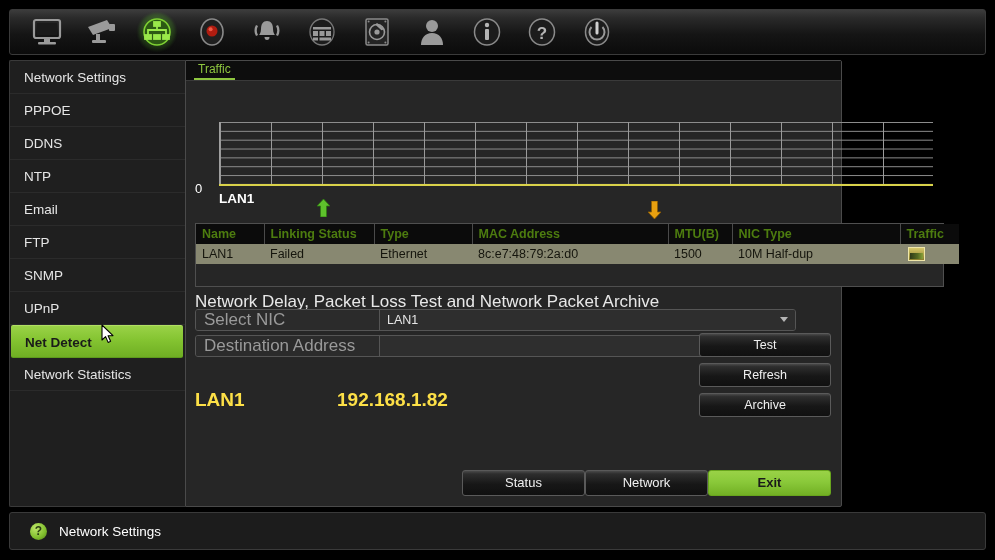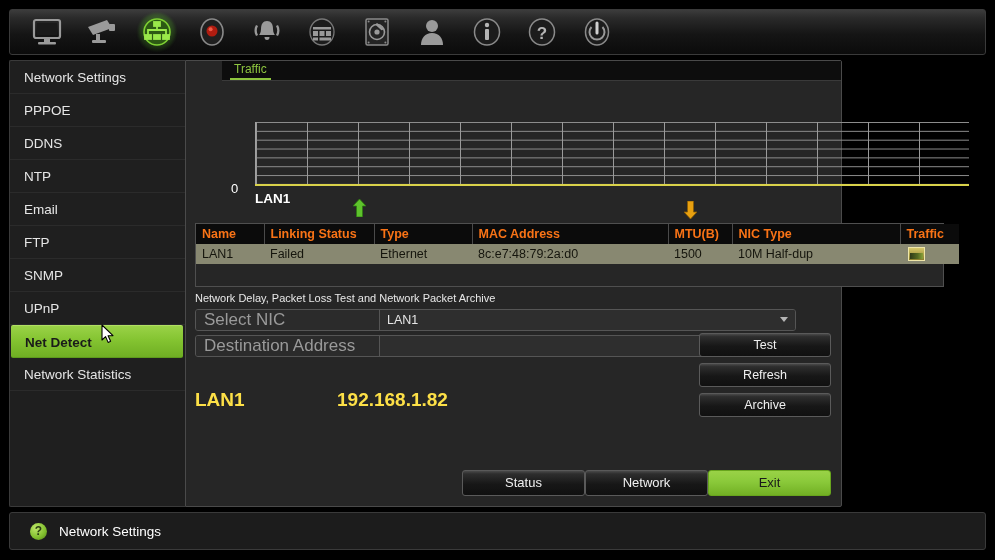--- a/index.html
+++ b/index.html
@@ -96,21 +96,20 @@
   
   .main {
     position: absolute;
     left: 185px;
     top: 60px;
     width: 657px;
     height: 447px;
     background: #262626;
     border: 1px solid #4a4a4a;
     border-radius: 0 2px 2px 0;
-    padding-left: 36px;
   }
 
   
   .tabstrip {
     height: 20px;
     background: #0d0d0d;
     border-bottom: 1px solid #3a3a3a;
     padding-left: 8px;
     display: flex;
     align-items: flex-end;
@@ -187,21 +186,21 @@
     border: 1px solid #4f4f4f;
     background: #262626;
   }
   table.nic {
     width: 100%;
     border-collapse: collapse;
     table-layout: fixed;
   }
   table.nic th {
     background: #0b0b0b;
-    color: #f97316;
+    color: #4d7c0f;
     font-size: 12.5px;
     font-weight: bold;
     text-align: left;
     padding: 3px 0 3px 6px;
     height: 20px;
     border-right: 1px solid #4a4a4a;
     white-space: nowrap;
   }
   table.nic th:last-child { border-right: none; }
   table.nic td {
@@ -229,21 +228,21 @@
     width: 13px; height: 6px;
     background: linear-gradient(90deg, #2f3a18 0%, #566b22 60%, #8aa03a 100%);
   }
 
   
   .section-title {
     position: absolute;
     left: 9px;
     top: 231px;
     color: #e8e8e8;
-    font-size: 11px;
+    font-size: 17px;
   }
 
   .form-area { position: absolute; left: 9px; top: 248px; width: 601px; }
 
   .frow {
     display: flex;
     height: 22px;
     margin-bottom: 4px;
     border: 1px solid #555;
     border-radius: 3px;
@@ -333,21 +332,21 @@
     color: #f0f0f0;
     background: linear-gradient(180deg, #4a4a4a 0%, #2e2e2e 12%, #171717 55%, #101010 100%);
     border: 1px solid #5a5a5a;
     border-radius: 3px;
     cursor: pointer;
   }
   .btn-wide.primary {
     background: linear-gradient(180deg, #9ad247 0%, #8ac93a 45%, #72b024 100%);
     color: #1a1a1a;
     border: 1px solid #68a51d;
-    font-weight: normal;
+    font-weight: bold;
   }
 
   
   .statusbar {
     position: absolute;
     left: 9px;
     top: 512px;
     width: 977px;
     height: 38px;
     background: #1c1c1c;

